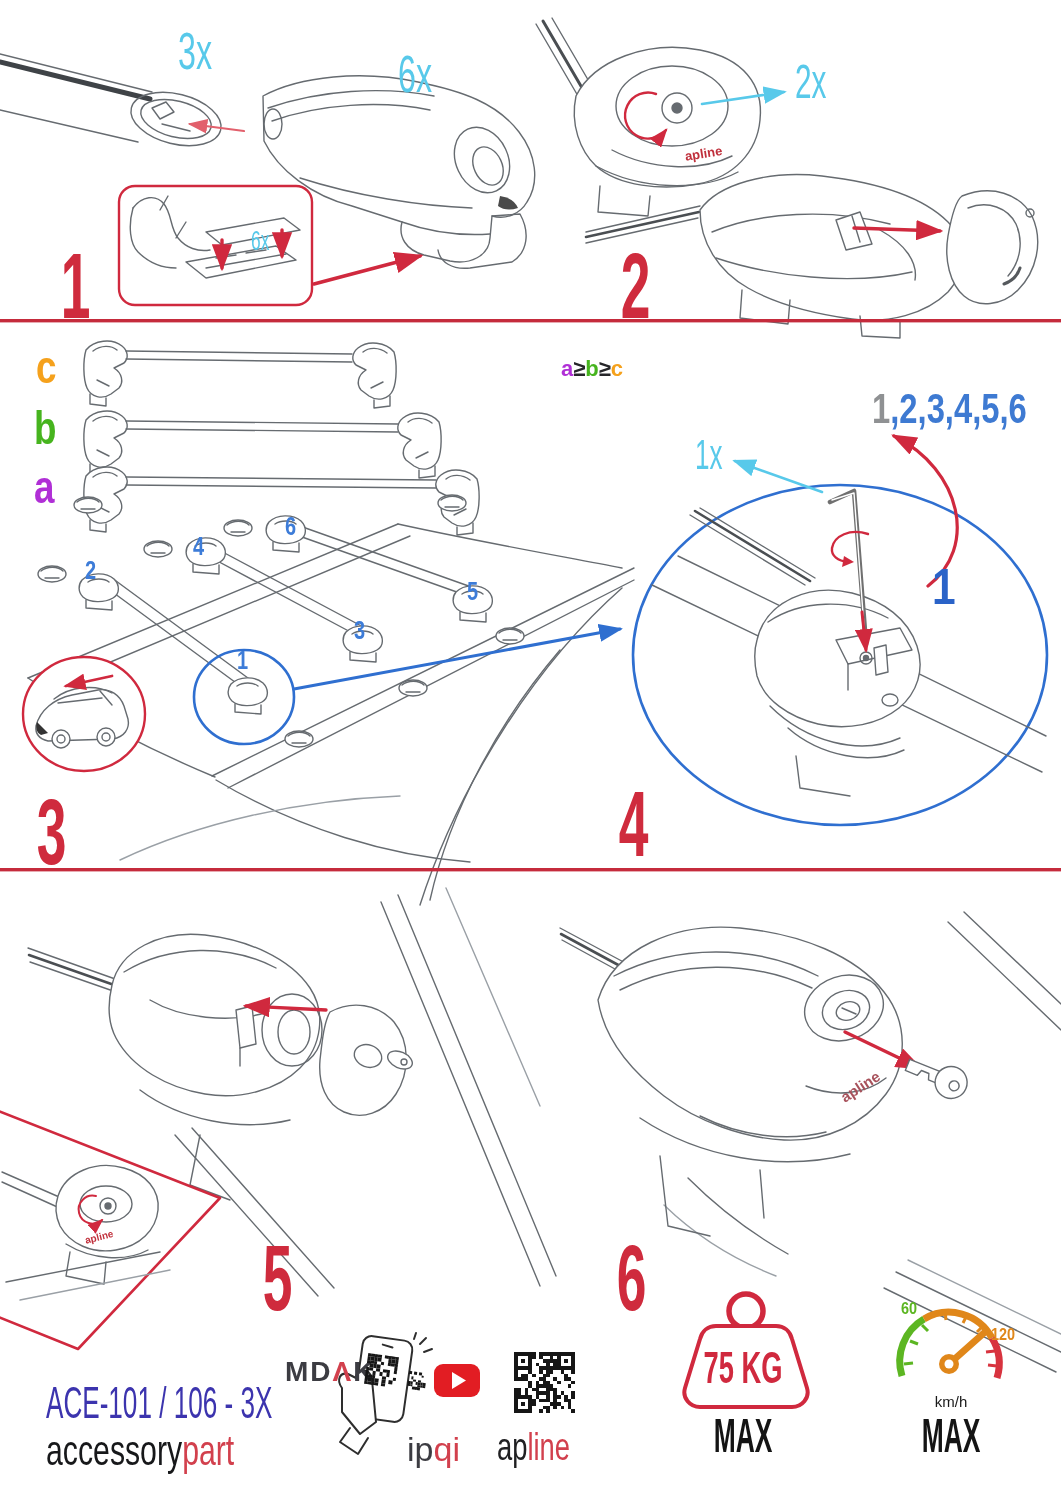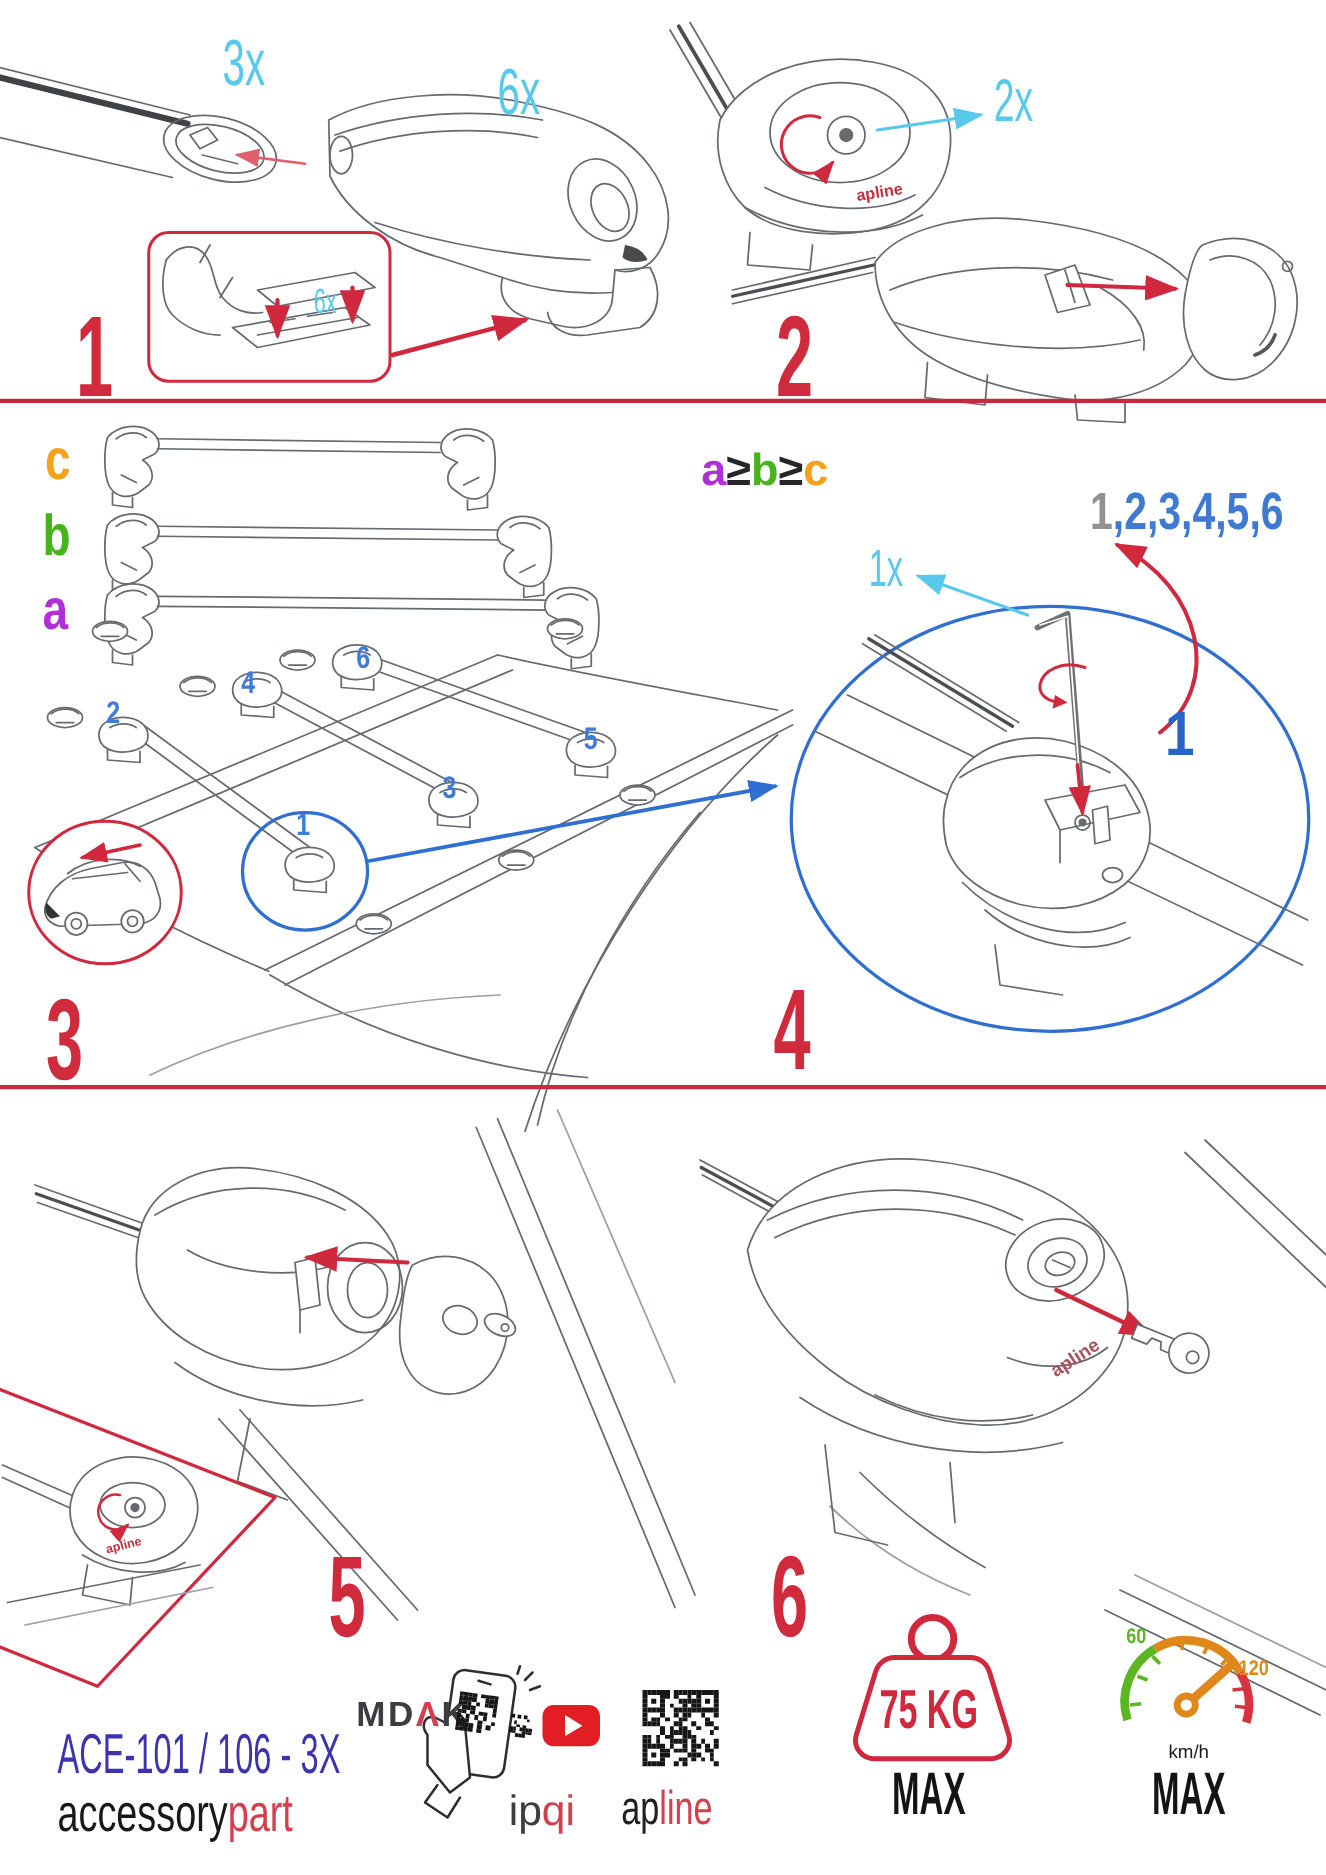--- a/index.html
+++ b/index.html
@@ -12,21 +12,21 @@
   .stepnum{font-weight:700;font-size:92px;color:#cf2b3d;transform:scaleX(0.58);}
   .cyan{color:#58c9ea;font-weight:400;}
   .qty-lg{font-size:52px;transform:scaleX(0.62);}
   .qty-md{font-size:48px;transform:scaleX(0.62);}
   .qty-sm{font-size:42px;transform:scaleX(0.62);}
   .qty-xs{font-size:28px;transform:scaleX(0.62);}
   .barletter{font-size:46px;font-weight:700;transform:scaleX(0.8);}
   .roofnum{font-size:25px;font-weight:700;color:#3d7cd8;transform:scaleX(0.8);transform-origin:left top;}
   .seq{font-size:42px;font-weight:700;transform:scaleX(0.78);transform-origin:left top;}
   .seq-first{color:#8f9193}.seq-rest{color:#3e7ad2}
-  .rule{font-size:36px;font-weight:700;transform-origin:left top;}
+  .rule{font-size:22px;font-weight:700;transform-origin:left top;}
   .rule .a{color:#b02fd6}.rule .b{color:#46b41e}.rule .c{color:#f5a11c}.rule .g{color:#26262a}
   .blue1{font-size:50px;font-weight:700;color:#2a63c8;transform:scaleX(0.85);transform-origin:left top;}
   .footbrand{font-weight:700;color:#c0303c;}
   .product{font-size:45px;color:#3c34ae;transform:scaleX(0.58);}
   .accpart{font-size:42px;font-weight:500;transform:scaleX(0.72);}
   .accpart .k1{color:#17181a}.accpart .k2{color:#d2404d}
   .mdak{font-size:28px;font-weight:700;letter-spacing:2px;color:#3c3c42;}
   .mdak .lam{color:#d2404d}
   .ipqi{font-size:34px;font-weight:500;color:#3c3c42;}
   .ipqi .red{color:#d2404d}

